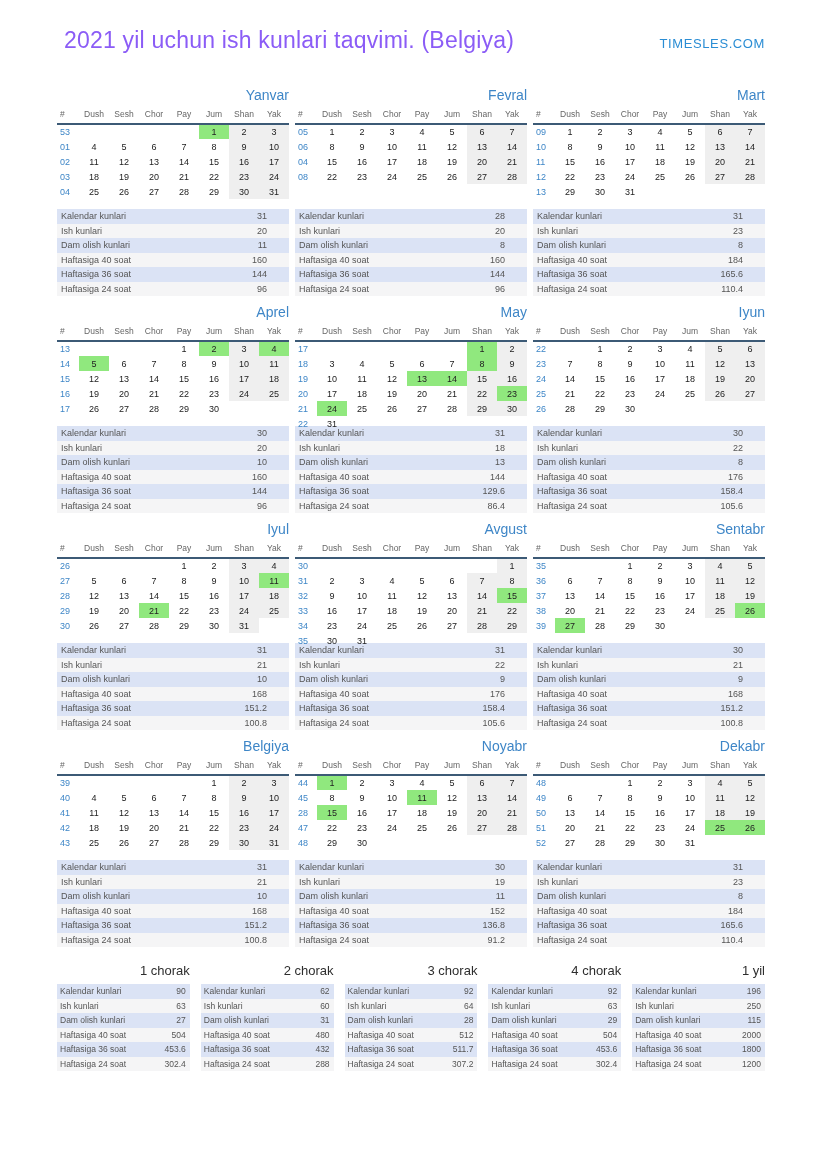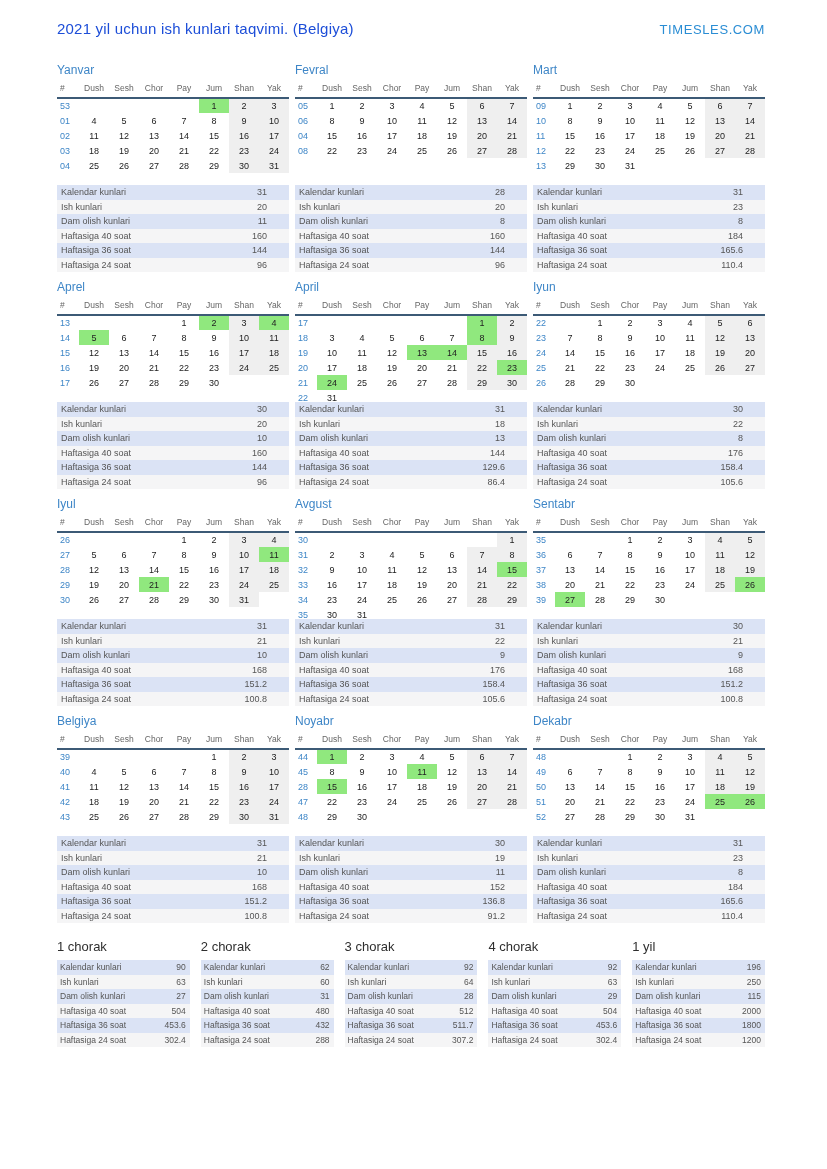--- a/index.html
+++ b/index.html
@@ -13,47 +13,47 @@
   }
   *{box-sizing:border-box;}
   html,body{margin:0;padding:0;}
   body{
     width:827px;height:1169px;background:#ffffff;
     font-family:"Liberation Sans",sans-serif;
     overflow:hidden;
   }
   .page{padding:20px 62px 0 57px;}
   .topbar{display:flex;justify-content:space-between;align-items:baseline;margin-bottom:26px;}
-  h1.title{font-size:15px;font-weight:500;color:#1d4ed8;margin:0;letter-spacing:0.2px;}
+  h1.title{font-size:23px;font-weight:500;color:#8b5cf6;margin:7px;letter-spacing:0.2px;}
   .site-link{font-size:13px;color:var(--link);letter-spacing:0.6px;text-decoration:none;cursor:pointer;}
 
   .band{display:grid;grid-template-columns:repeat(3,1fr);column-gap:6px;margin-bottom:8px;}
   .month{width:100%;}
   .cal-area{height:122px;}
-  .month-title{text-align:left;color:var(--accent);font-size:12px;margin-bottom:5px;}
+  .month-title{text-align:right;color:var(--accent);font-size:14px;margin-bottom:5px;}
   table.cal{border-collapse:collapse;width:100%;table-layout:fixed;}
   table.cal col.c-wn{width:22px;}
   table.cal th{font-size:8.5px;color:#666;font-weight:400;padding:1px 0 4px 0;text-align:center;}
   table.cal th.wn{text-align:left;padding-left:3px;}
   table.cal thead tr{border-bottom:2px solid var(--rule);}
   table.cal td{font-size:9px;color:#222;text-align:center;height:15px;padding:0;}
   table.cal td.wn{color:var(--accent);text-align:left;padding-left:3px;}
   table.cal td.we{background:var(--weekend);}
   table.cal td.hol{background:var(--green);}
 
   .stats{width:100%;}
   .stat-row{display:flex;align-items:center;height:14.5px;padding:0 4px;font-size:9px;color:#555;}
   .stat-row:nth-child(odd){background:var(--rowblue);}
   .stat-row:nth-child(even){background:var(--roweven);}
   .stat-row .lbl{flex:1;white-space:nowrap;}
   .stat-row .val{text-align:right;white-space:nowrap;}
   .month .stat-row .val{padding-right:18px;}
 
   .summary-grid{display:grid;grid-template-columns:repeat(5,1fr);column-gap:11px;margin-top:16px;}
-  .sum-title{font-size:13px;color:#2e2e2e;margin-bottom:6px;font-weight:400;}
+  .sum-title{font-size:13px;color:#2e2e2e;margin-bottom:6px;font-weight:400;text-align:right;}
   .sum-block .stat-row{font-size:8.5px;padding:0 3px;}
   .sum-block .stat-row .val{padding-right:1px;text-align:right;}
 </style>
 </head>
 <body>
 
 <div class="page">
   <div class="topbar">
     <h1 class="title">2021 yil uchun ish kunlari taqvimi. (Belgiya)</h1>
     <a class="site-link">TIMESLES.COM</a>
@@ -475,21 +475,21 @@
               <span class="val">144</span>
             </div>
             <div class="stat-row">
               <span class="lbl">Haftasiga 24 soat</span>
               <span class="val">96</span>
             </div>
           </div>
         </div>
         <div class="month">
           <div class="cal-area">
-            <div class="month-title">April</div>
+            <div class="month-title">May</div>
             <table class="cal">
               <colgroup>
                 <col class="c-wn">
                 <col>
                 <col>
                 <col>
                 <col>
                 <col>
                 <col>
                 <col>

